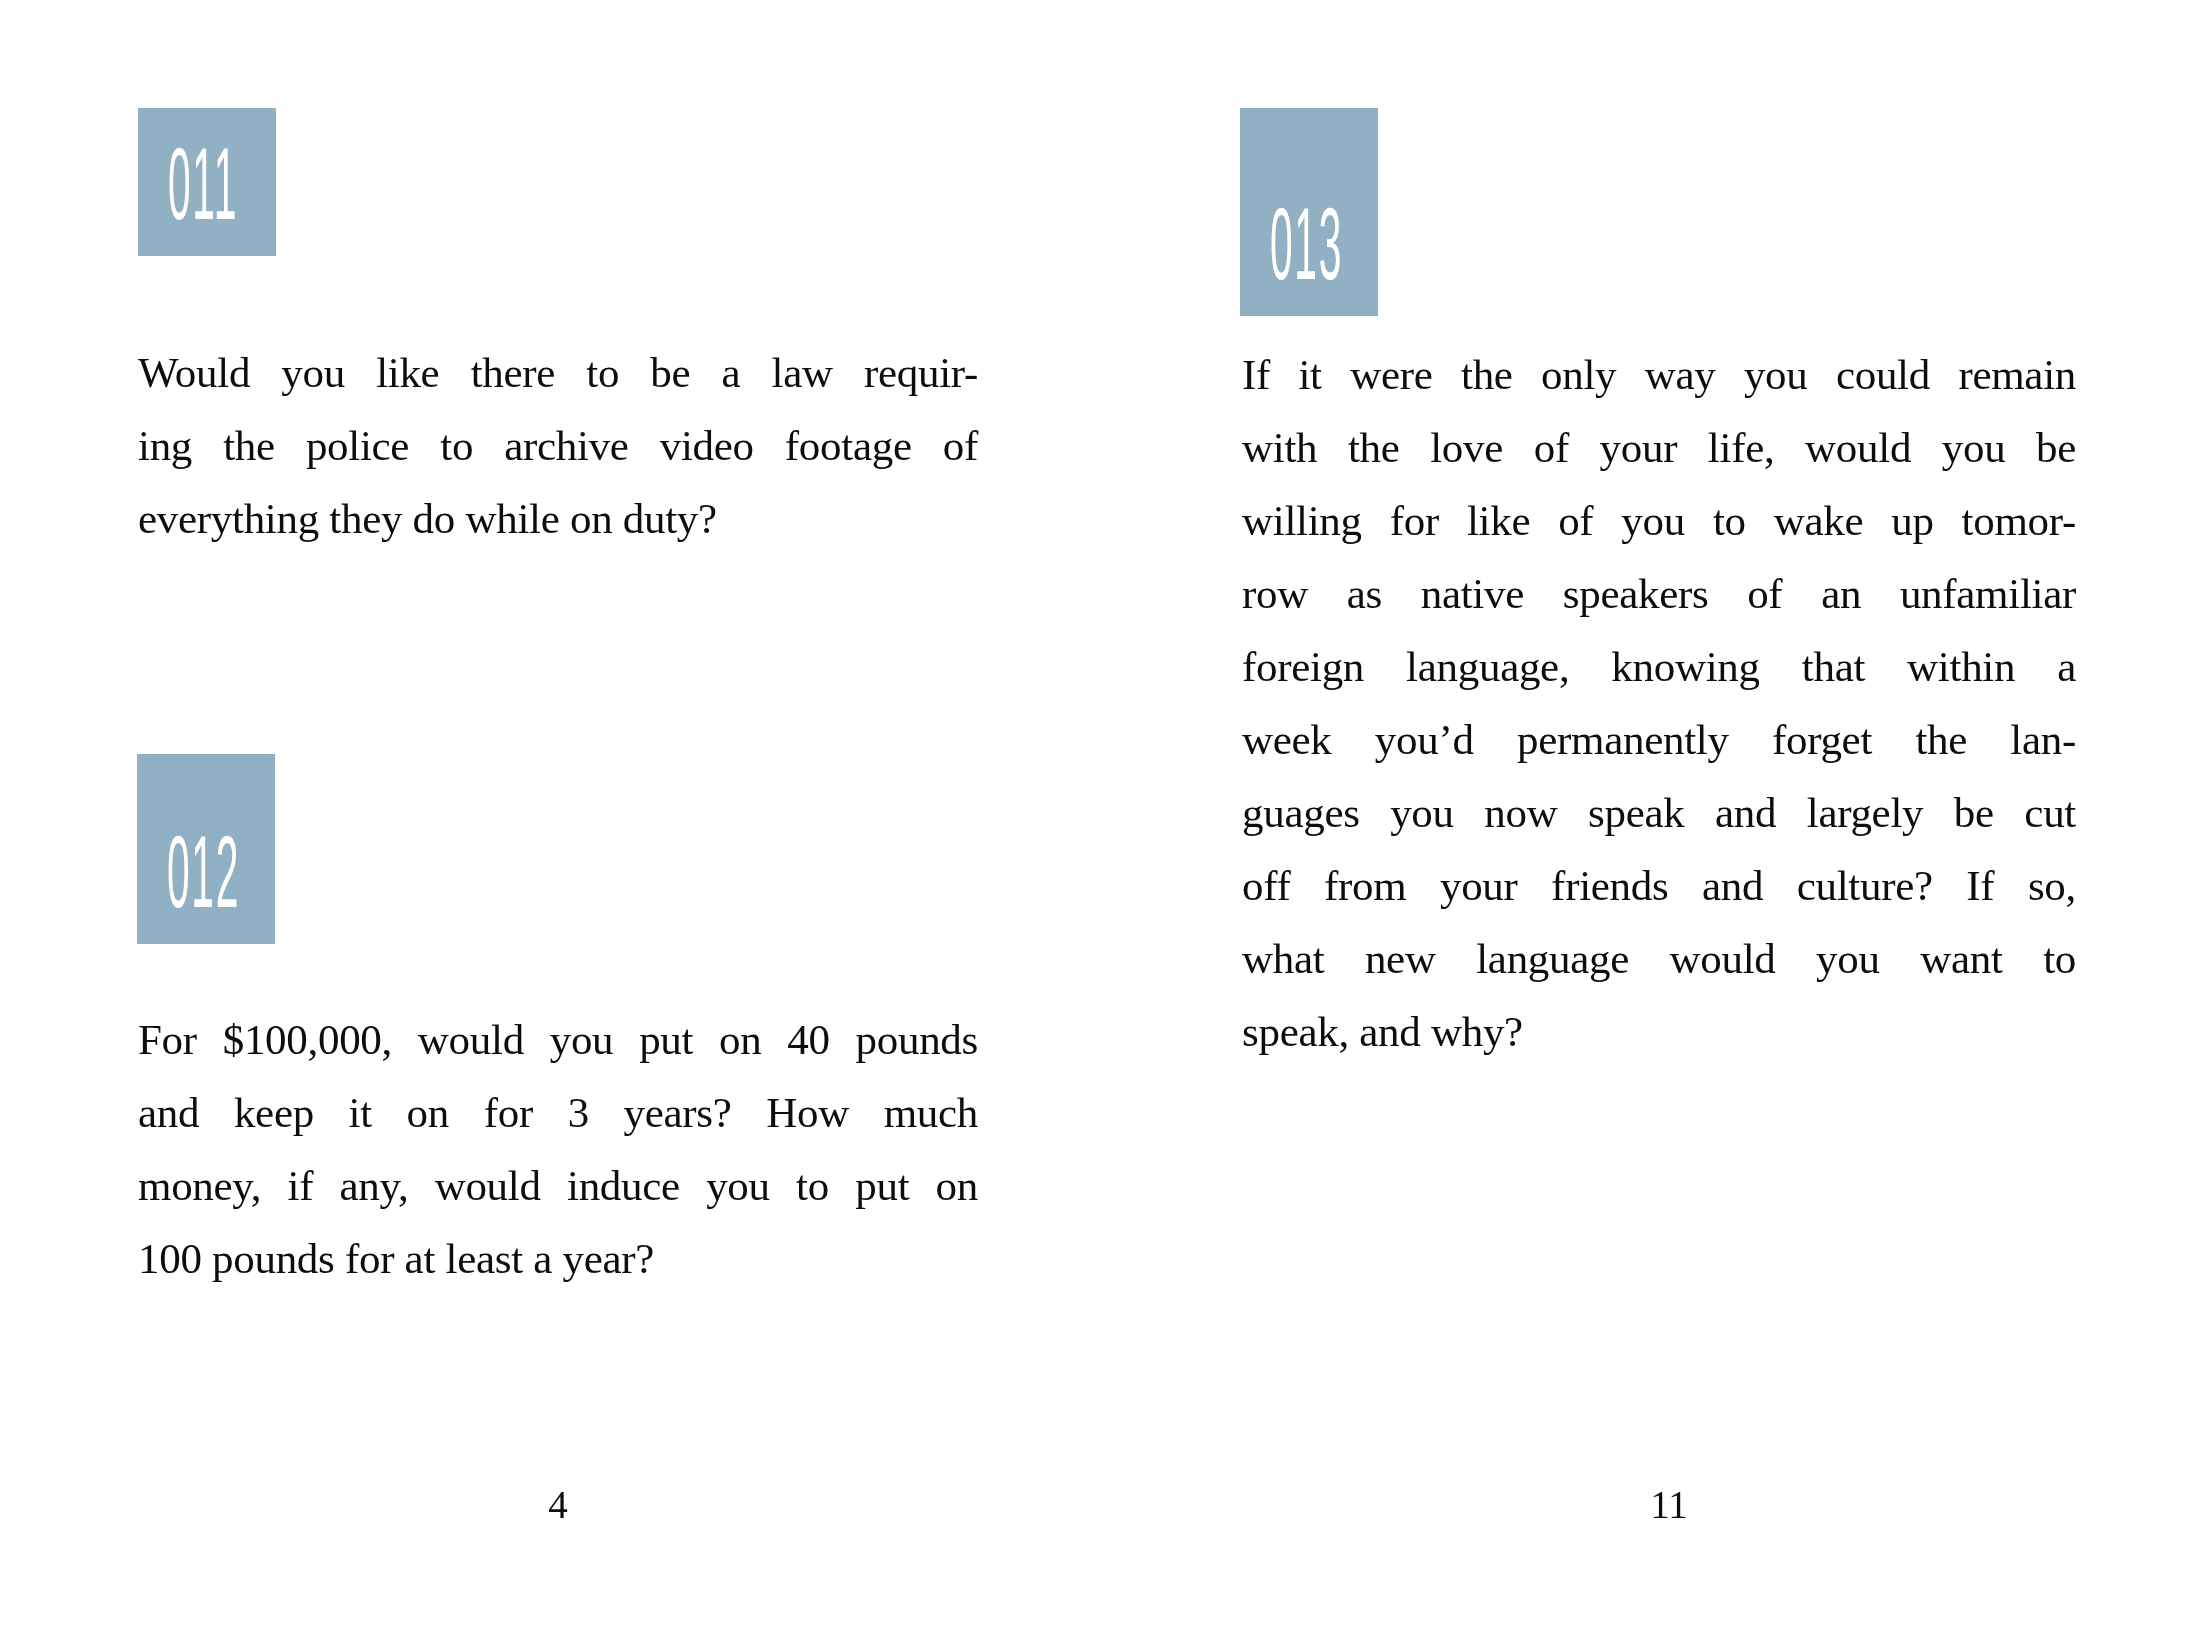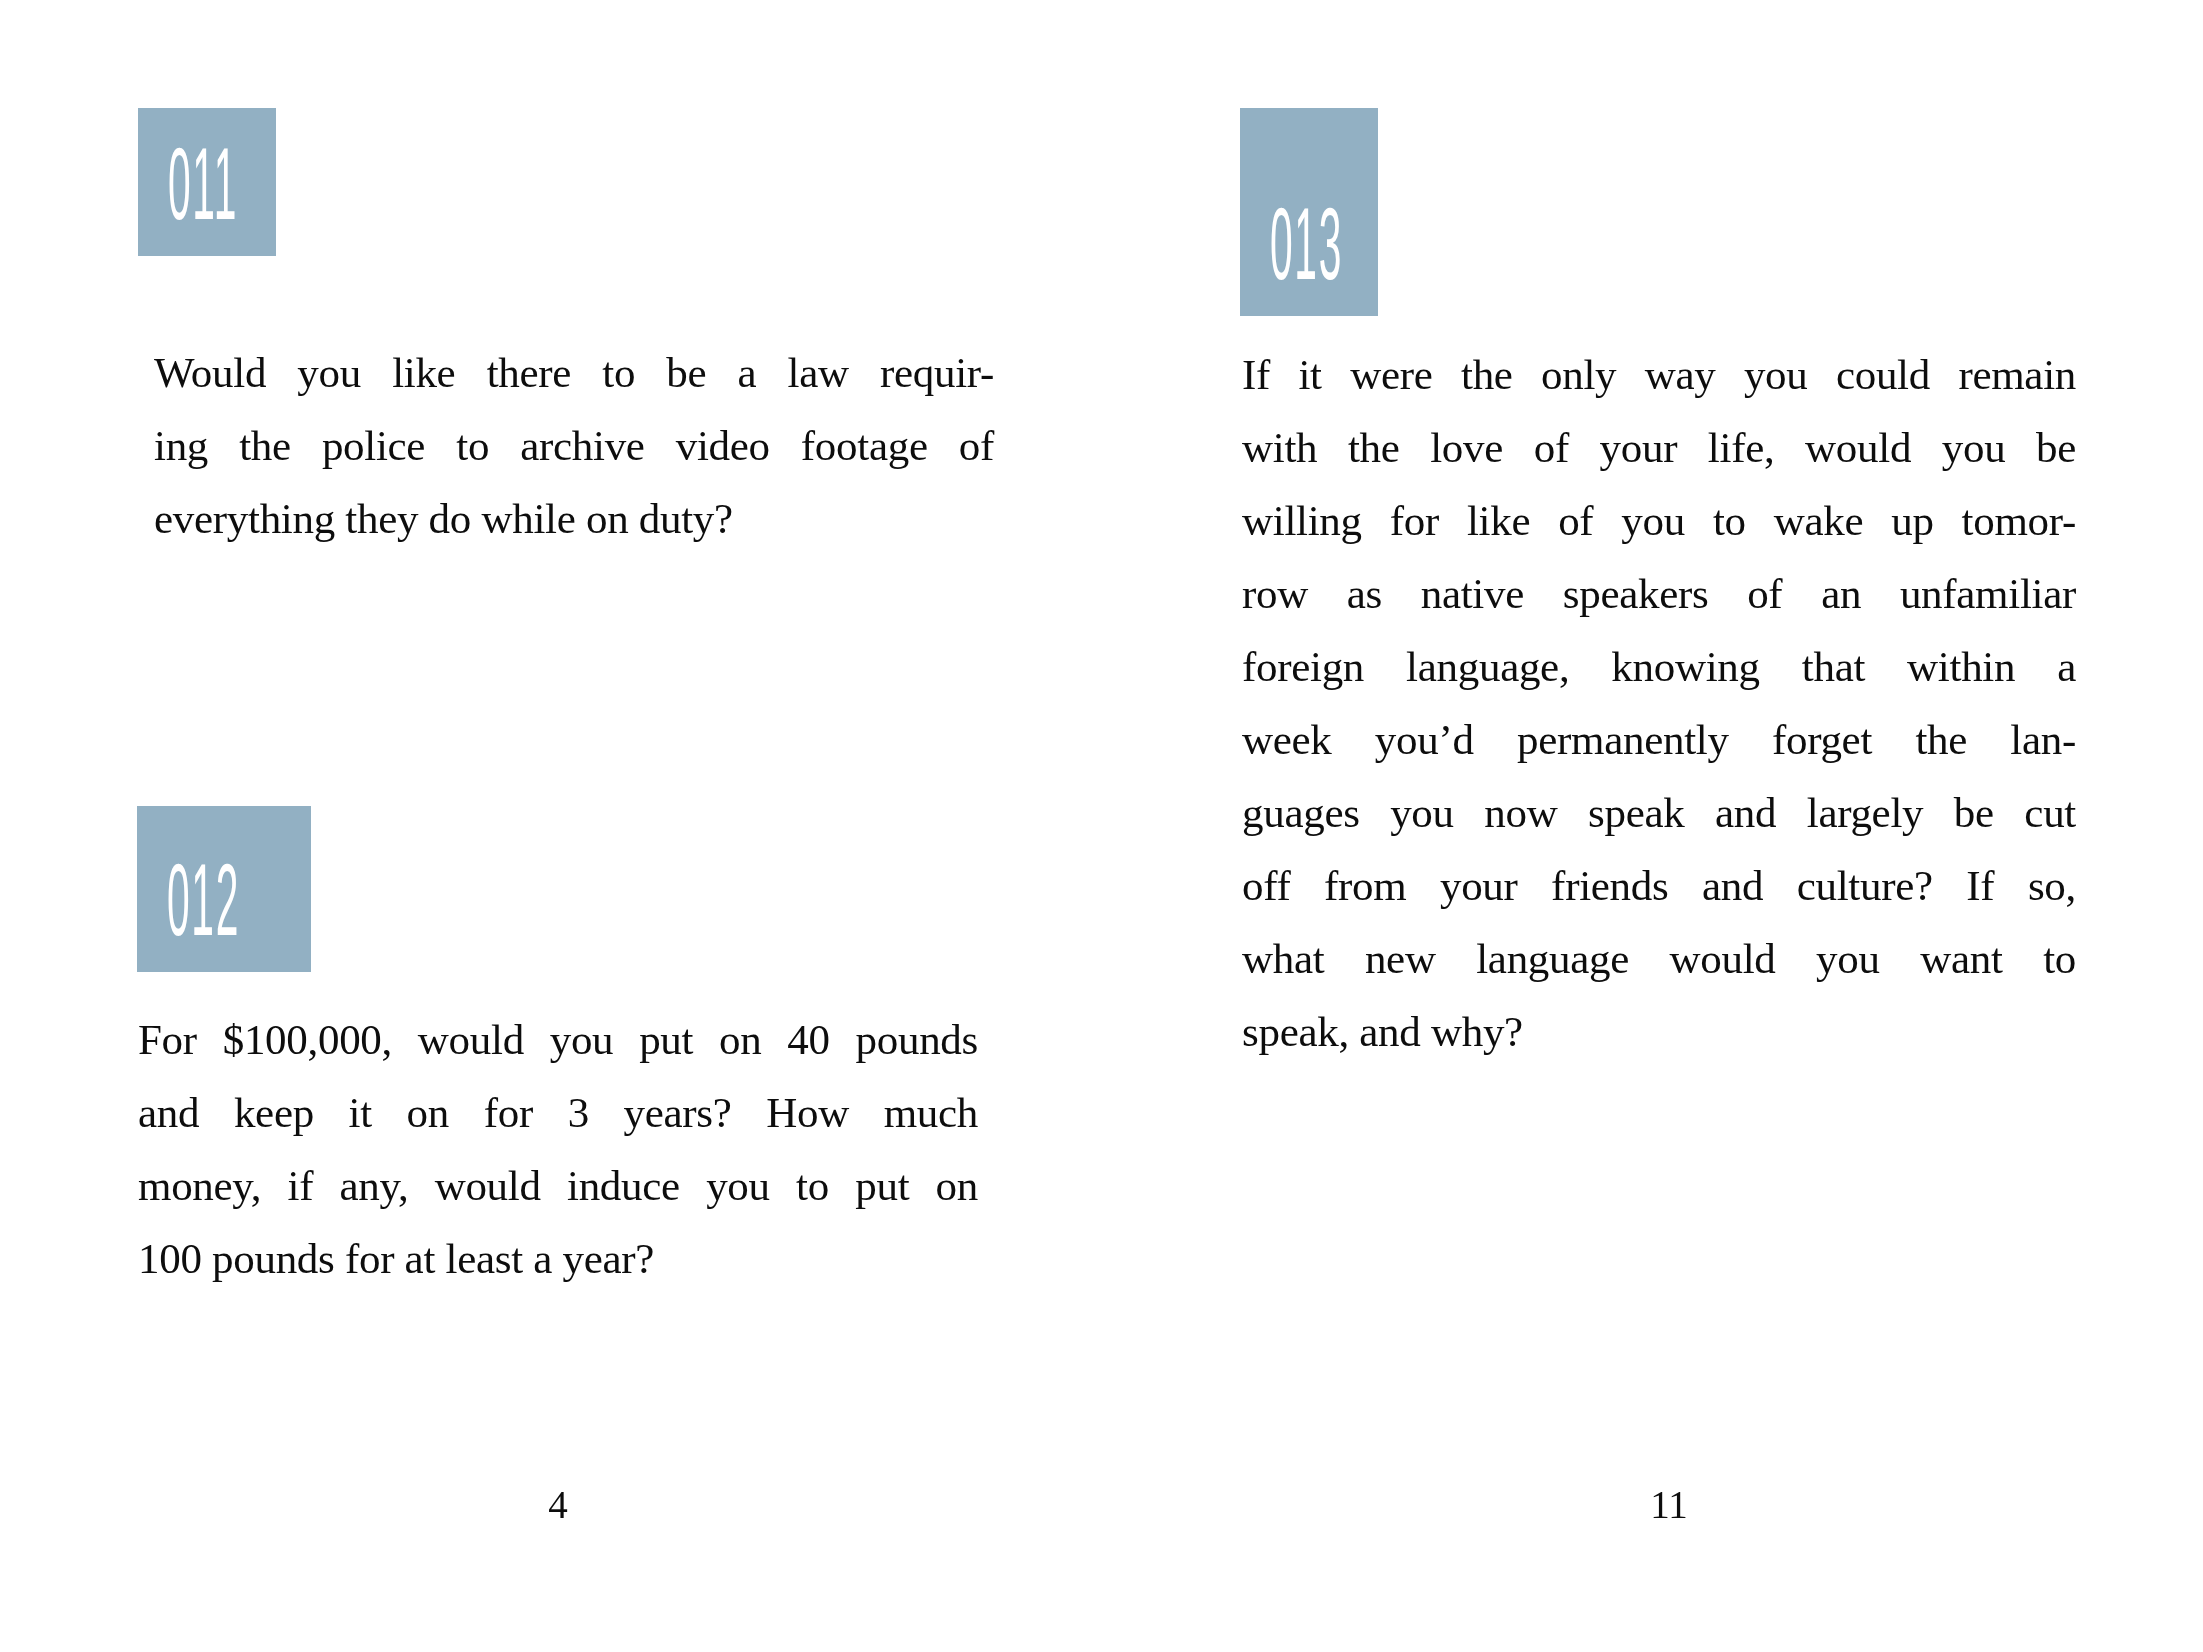--- a/index.html
+++ b/index.html
@@ -51,22 +51,22 @@
   .pagenum {
     position: absolute;
     top: 1483px;
     width: 840px;
     text-align: center;
     font-size: 39px;
     line-height: 44px;
   }
   
   #badge-011 { left: 138px; top: 108px; height: 148px; }
-  #text-011  { left: 138px; top: 336px; width: 840px; margin-left: 16px; }
-  #badge-012 { left: 137px; top: 806px; height: 166px; padding-left: 36px; }
+  #text-011  { left: 138px; top: 336px; width: 840px; }
+  #badge-012 { left: 137px; top: 754px; height: 190px; }
   #text-012  { left: 138px; top: 1003px; width: 840px; }
   #badge-013 { left: 1240px; top: 108px; height: 208px; text-decoration: underline; }
   #text-013  { left: 1242px; top: 338px; width: 834px; }
   #pagenum-left  { left: 138px; }
   #pagenum-right { left: 1249px; text-align: center; }
 </style>
 </head>
 <body>
 
 <div class="spread" style="--page-bg: #ffffff; --badge-bg: #92b0c3; --badge-text: #ffffff; --text-color: #0d0d0d;">

